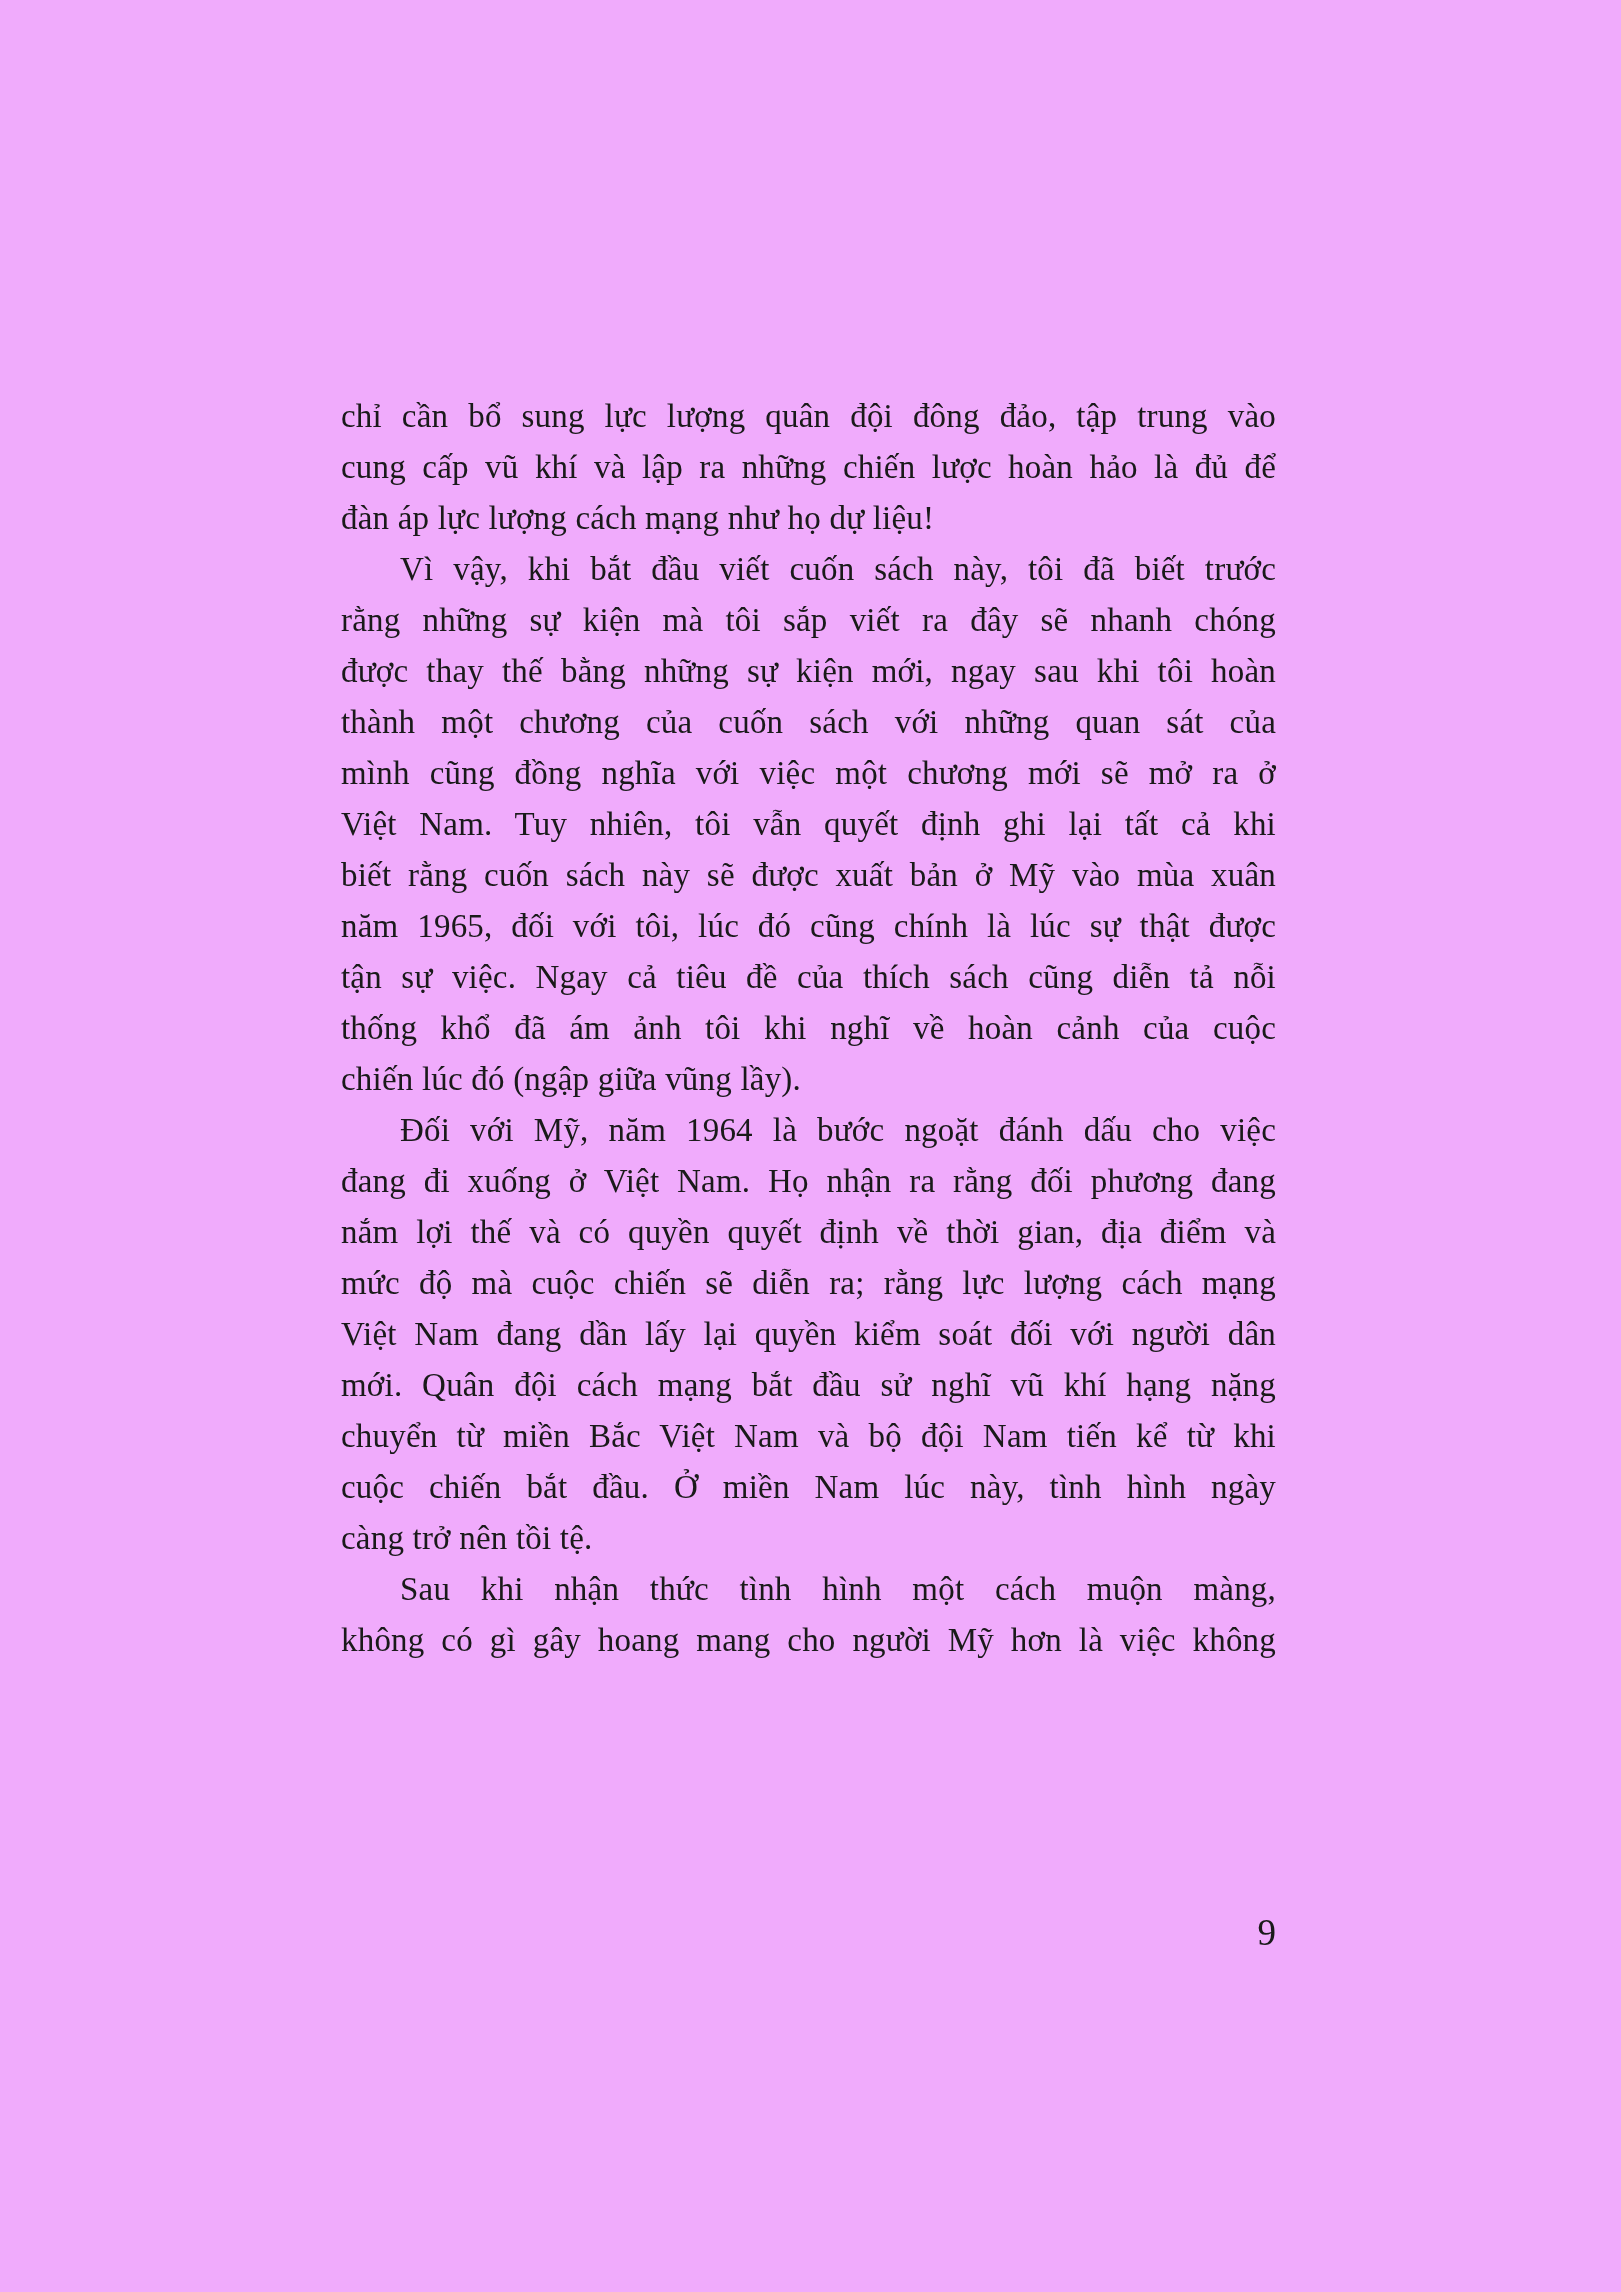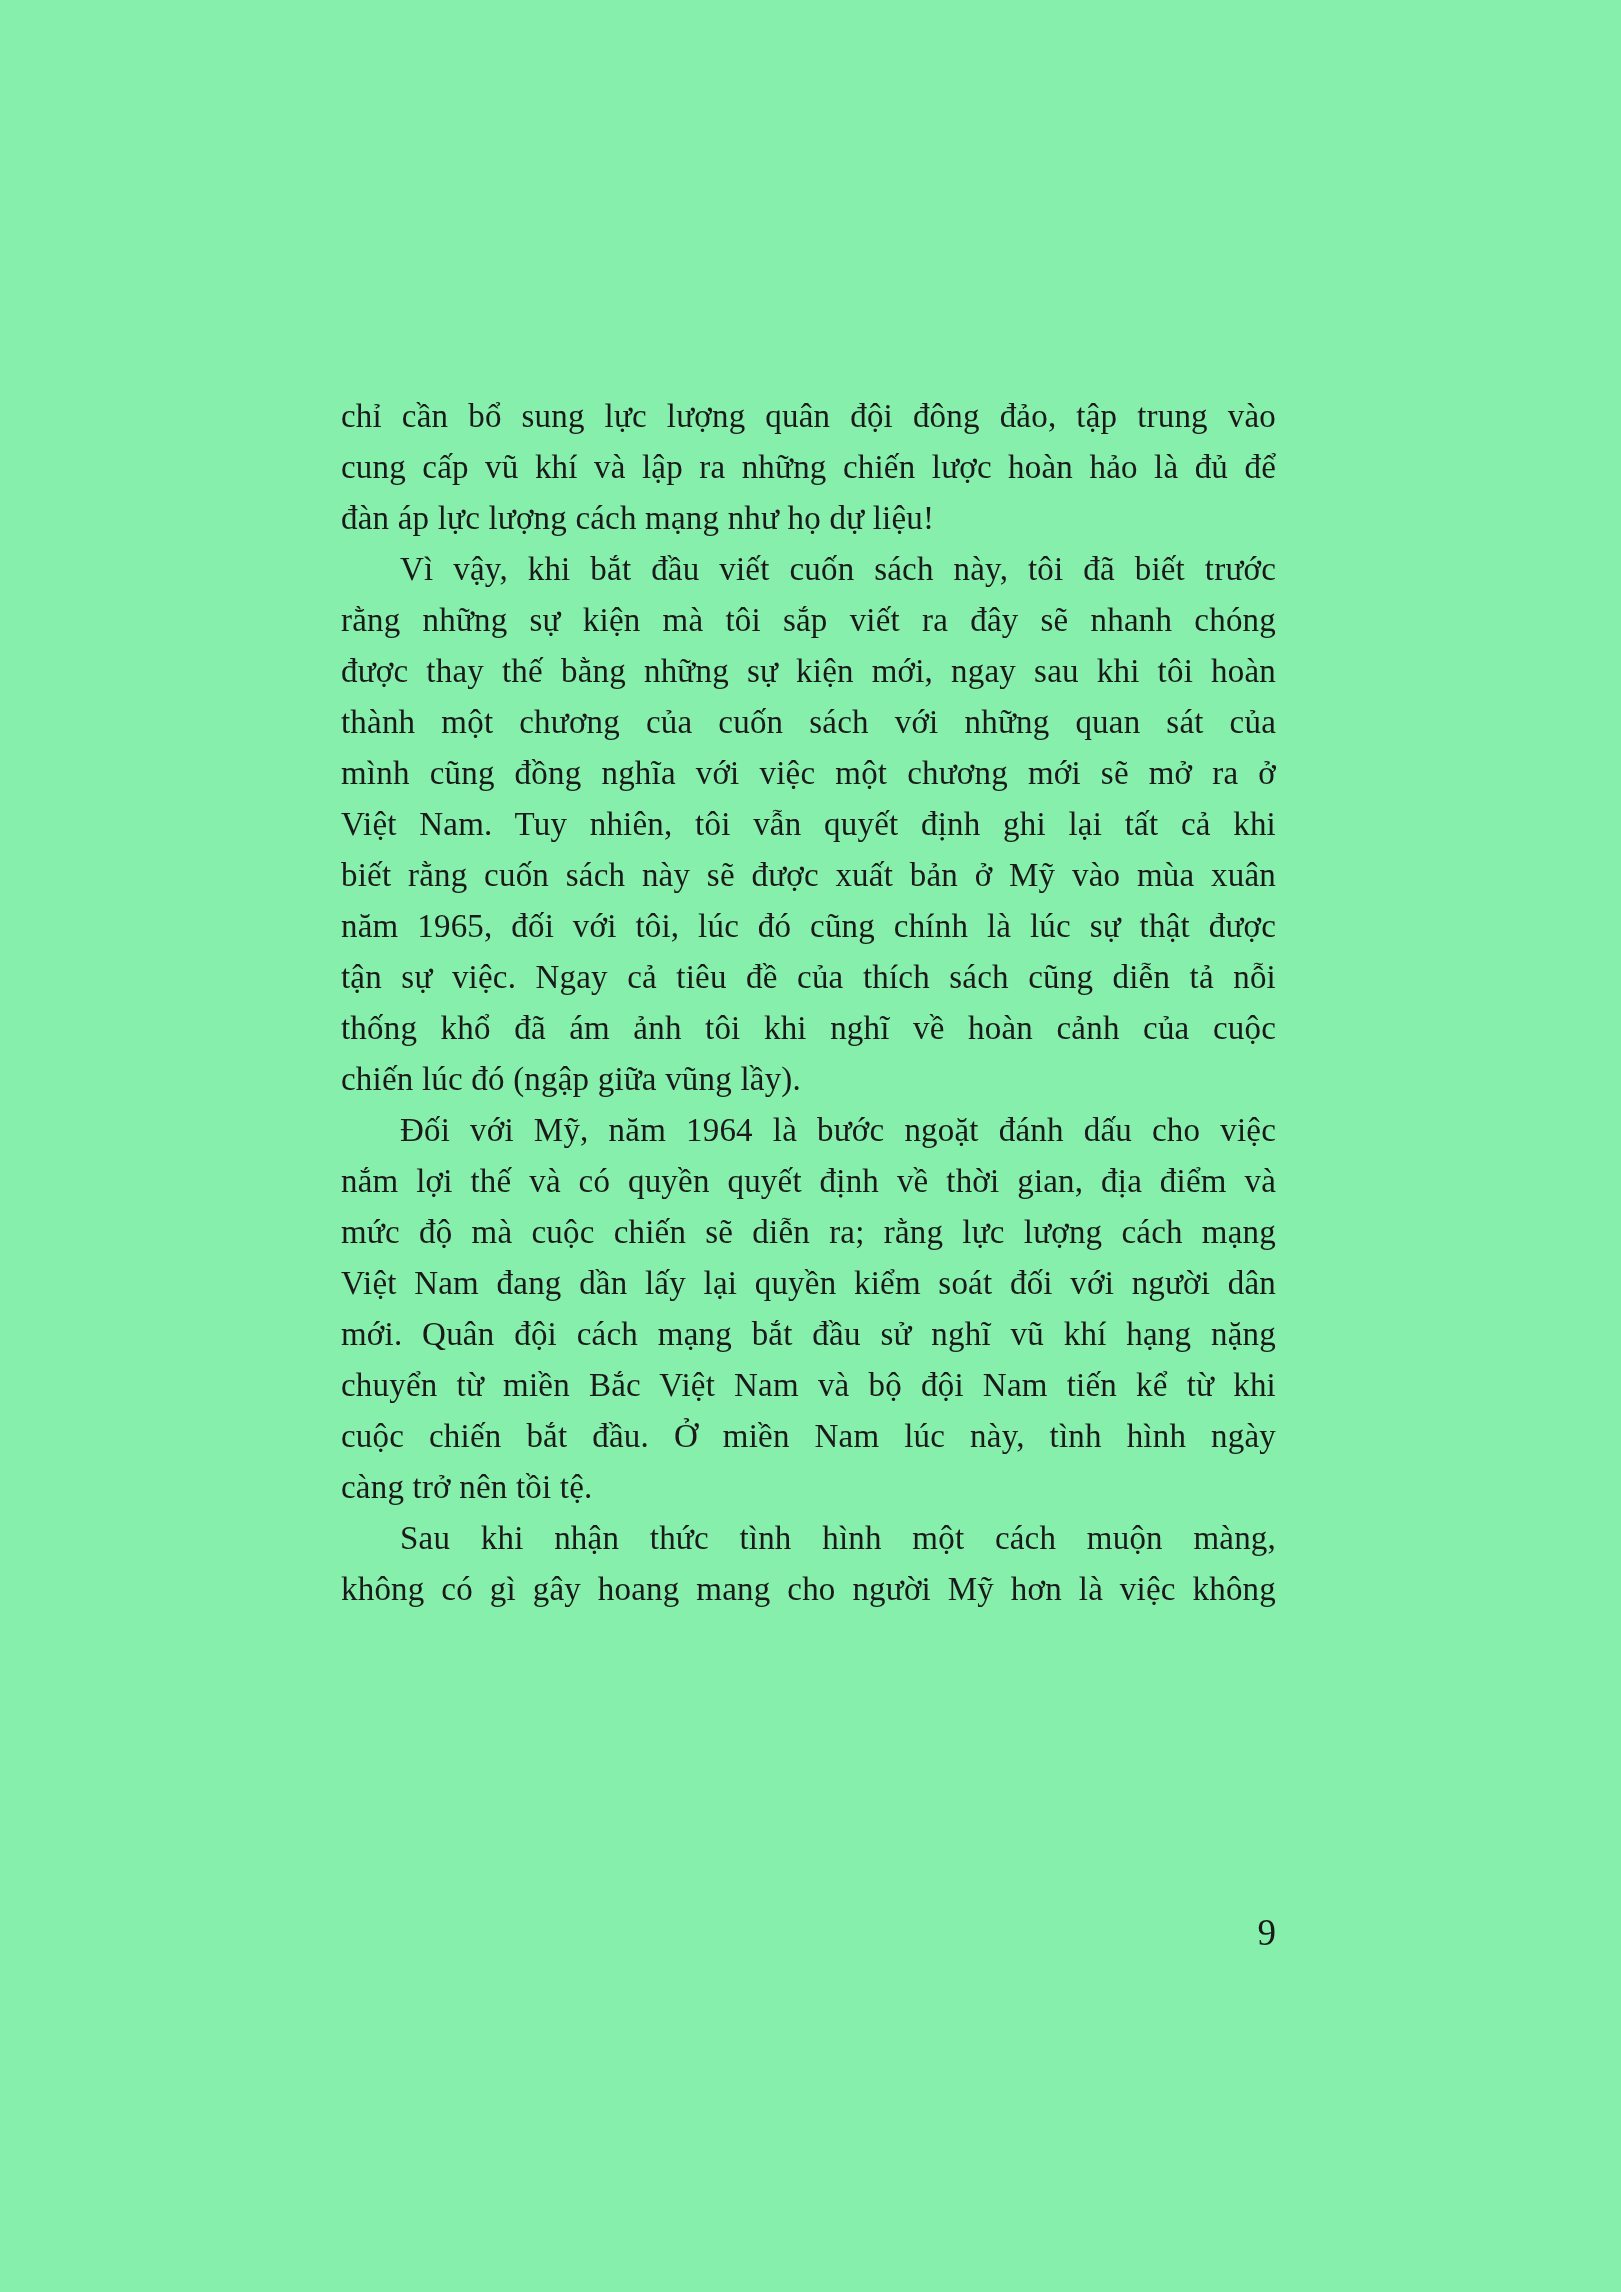--- a/index.html
+++ b/index.html
@@ -4,21 +4,21 @@
 <style>
   html, body {
     margin: 0;
     padding: 0;
     background: #ffffff;
   }
   .page {
     position: relative;
     width: 1621px;
     height: 2293px;
-    background: #86efac;
+    background: #f0abfc;
     overflow: hidden;
     font-family: "Liberation Serif", "DejaVu Serif", serif;
     color: #1a1a1a;
   }
   .text-block {
     position: absolute;
     left: 341px;
     top: 391px;
     width: 935px;
   }
@@ -73,20 +73,21 @@
       <div class="line">Việt Nam. Tuy nhiên, tôi vẫn quyết định ghi lại tất cả khi</div>
       <div class="line">biết rằng cuốn sách này sẽ được xuất bản ở Mỹ vào mùa xuân</div>
       <div class="line">năm 1965, đối với tôi, lúc đó cũng chính là lúc sự thật được</div>
       <div class="line">tận sự việc. Ngay cả tiêu đề của thích sách cũng diễn tả nỗi</div>
       <div class="line">thống khổ đã ám ảnh tôi khi nghĩ về hoàn cảnh của cuộc</div>
       <div class="line end">chiến lúc đó (ngập giữa vũng lầy).</div>
     </div>
 
     <div class="para">
       <div class="line indent">Đối với Mỹ, năm 1964 là bước ngoặt đánh dấu cho việc</div>
+      <div class="line">đang đi xuống ở Việt Nam. Họ nhận ra rằng đối phương đang</div>
       <div class="line">nắm lợi thế và có quyền quyết định về thời gian, địa điểm và</div>
       <div class="line">mức độ mà cuộc chiến sẽ diễn ra; rằng lực lượng cách mạng</div>
       <div class="line">Việt Nam đang dần lấy lại quyền kiểm soát đối với người dân</div>
       <div class="line">mới. Quân đội cách mạng bắt đầu sử nghĩ vũ khí hạng nặng</div>
       <div class="line">chuyển từ miền Bắc Việt Nam và bộ đội Nam tiến kể từ khi</div>
       <div class="line">cuộc chiến bắt đầu. Ở miền Nam lúc này, tình hình ngày</div>
       <div class="line end">càng trở nên tồi tệ.</div>
     </div>
 
     <div class="para">

